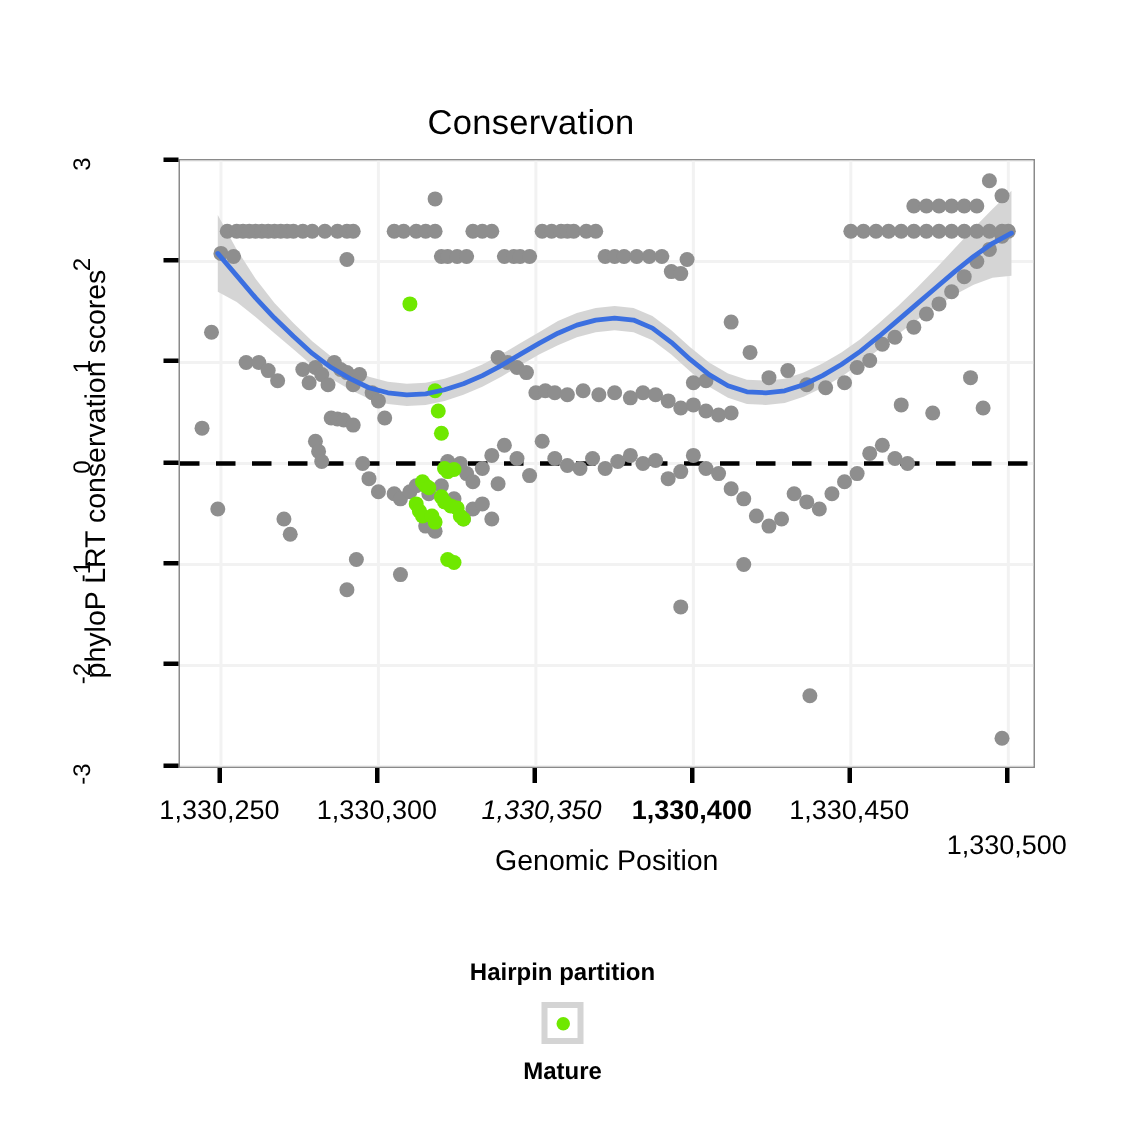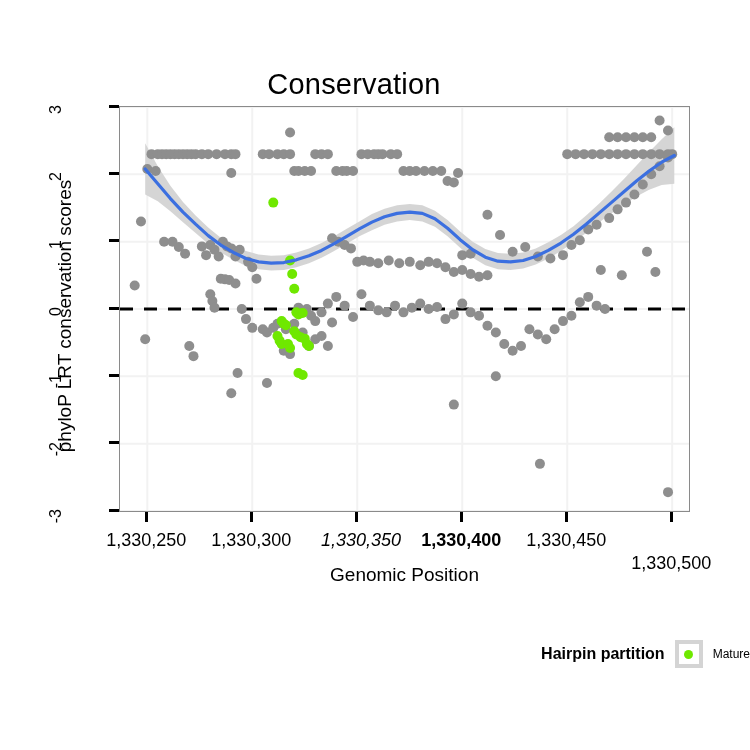--- a/index.html
+++ b/index.html
@@ -18,21 +18,21 @@
     position: relative;
     width: 750px;
     height: 750px;
   }
   #chart-title {
     position: absolute;
     left: 0;
     top: 68px;
     width: 708px;
     text-align: center;
-    font-size: 29px;
+    font-size: 23px;
     color: #000;
     letter-spacing: 0.2px;
   }
   #y-axis-title {
     position: absolute;
     left: -145px;
     top: 305px;
     width: 420px;
     text-align: center;
     font-size: 19px;
@@ -92,20 +92,21 @@
   }
   #legend {
     position: absolute;
     left: 0;
     top: 640px;
     width: 750px;
     display: flex;
     align-items: center;
     justify-content: flex-end;
     gap: 10px;
+    flex-direction: column;
   }
   #legend-title {
     font-size: 16px;
     font-weight: bold;
   }
   #legend-key {
     width: 28px;
     height: 28px;
     background: #ffffff;
     border: 4px solid #d4d4d4;
@@ -113,21 +114,22 @@
     display: flex;
     align-items: center;
     justify-content: center;
   }
   #legend-key-dot {
     width: 9px;
     height: 9px;
     border-radius: 50%;
   }
   #legend-label {
-    font-size: 12px;
+    font-size: 16px;
+    font-weight: bold;
   }
 </style>
 </head>
 <body>
 
 <div id="plot-root">
 
   <div id="chart-title">Conservation</div>
 
   <div id="y-axis-title">phyloP LRT conservation scores</div>

